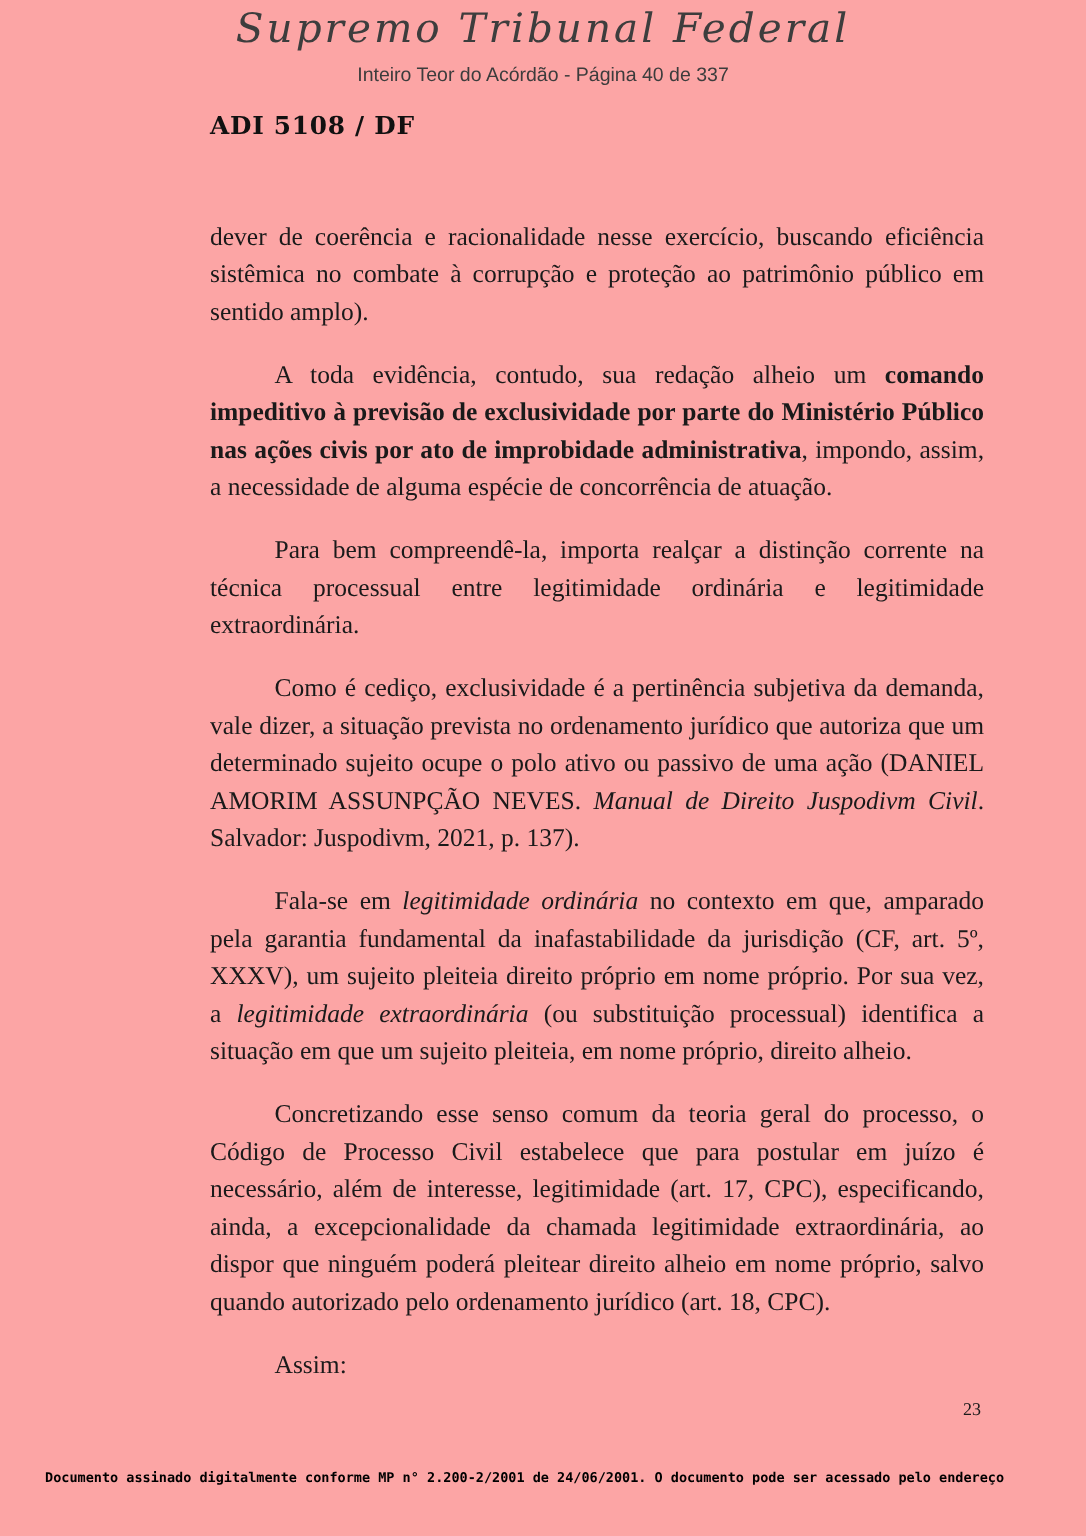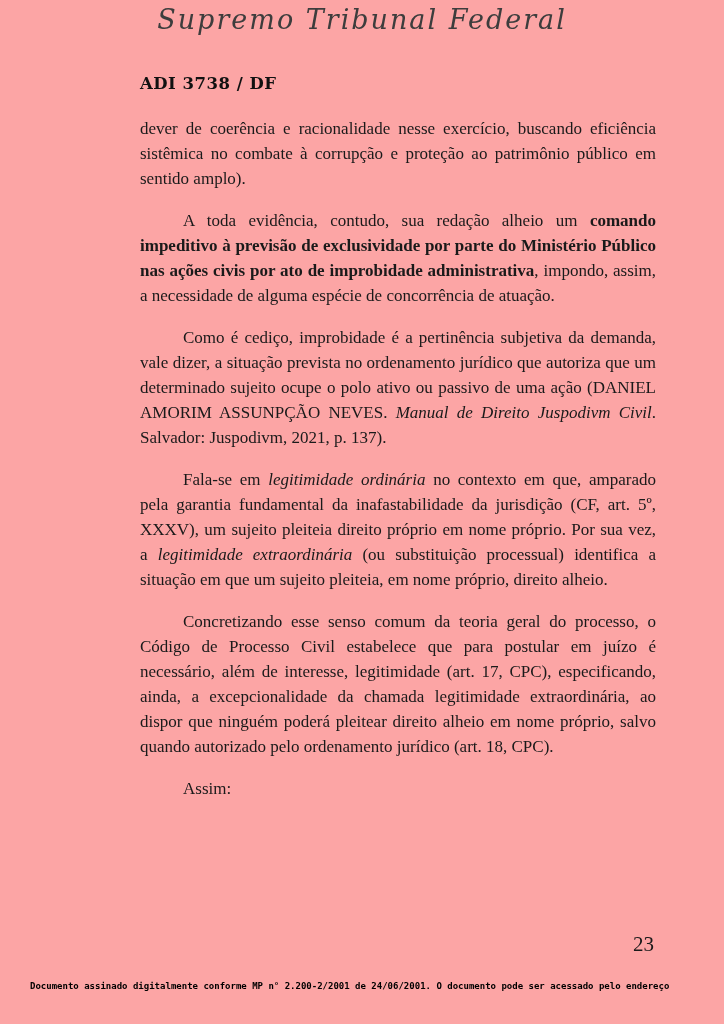--- a/index.html
+++ b/index.html
@@ -62,30 +62,31 @@
     font-size: 17px;
     line-height: 25px;
     text-align: justify;
   }
   .body-text p {
     margin: 0 0 17px 0;
     text-indent: 43px;
   }
   .body-text p.no-indent {
     text-indent: 0;
+    margin-top: 29px;
   }
   .run-bold   { font-weight: bold; }
   .run-italic { font-style: italic; }
 
   
   .page-number {
     position: absolute;
     top: 932px;
     right: 70px;
-    font-size: 21px;
+    font-size: 12px;
     color: #1a1a1a;
   }
 
   
   .page-footer {
     position: absolute;
     top: 979px;
     left: 30px;
     width: 680px;
     font-family: "DejaVu Sans Mono", monospace;
@@ -96,32 +97,34 @@
     white-space: nowrap;
   }
 </style>
 </head>
 <body>
 
 <div class="page">
 
   <header class="page-header">
     <div class="script-title">Supremo Tribunal Federal</div>
+    <div class="subheader">Inteiro Teor do Acórdão - Página 40 de 337</div>
   </header>
 
-  <h1 class="case-title">ADI 3738 / DF</h1>
+  <h1 class="case-title">ADI 5108 / DF</h1>
 
   <main class="body-text">
 
     <p class="no-indent"><span>dever de coerência e racionalidade nesse exercício, buscando eficiência sistêmica no combate à corrupção e proteção ao patrimônio público em sentido amplo).</span></p>
 
     <p><span>A toda evidência, contudo, sua redação alheio um </span><span class="run-bold">comando impeditivo à previsão de exclusividade por parte do Ministério Público nas ações civis por ato de improbidade administrativa</span><span>, impondo, assim, a necessidade de alguma espécie de concorrência de atuação.</span></p>
 
+    <p><span>Para bem compreendê-la, importa realçar a distinção corrente na técnica processual entre legitimidade ordinária e legitimidade extraordinária.</span></p>
 
-    <p><span>Como é cediço, improbidade é a pertinência subjetiva da demanda, vale dizer, a situação prevista no ordenamento jurídico que autoriza que um determinado sujeito ocupe o polo ativo ou passivo de uma ação (DANIEL AMORIM ASSUNPÇÃO NEVES. </span><span class="run-italic">Manual de Direito Juspodivm Civil</span><span>. Salvador: Juspodivm, 2021, p. 137).</span></p>
+    <p><span>Como é cediço, exclusividade é a pertinência subjetiva da demanda, vale dizer, a situação prevista no ordenamento jurídico que autoriza que um determinado sujeito ocupe o polo ativo ou passivo de uma ação (DANIEL AMORIM ASSUNPÇÃO NEVES. </span><span class="run-italic">Manual de Direito Juspodivm Civil</span><span>. Salvador: Juspodivm, 2021, p. 137).</span></p>
 
     <p><span>Fala-se em </span><span class="run-italic">legitimidade ordinária</span><span> no contexto em que, amparado pela garantia fundamental da inafastabilidade da jurisdição (CF, art. 5º, XXXV), um sujeito pleiteia direito próprio em nome próprio. Por sua vez, a </span><span class="run-italic">legitimidade extraordinária</span><span> (ou substituição processual) identifica a situação em que um sujeito pleiteia, em nome próprio, direito alheio.</span></p>
 
     <p><span>Concretizando esse senso comum da teoria geral do processo, o Código de Processo Civil estabelece que para postular em juízo é necessário, além de interesse, legitimidade (art. 17, CPC), especificando, ainda, a excepcionalidade da chamada legitimidade extraordinária, ao dispor que ninguém poderá pleitear direito alheio em nome próprio, salvo quando autorizado pelo ordenamento jurídico (art. 18, CPC).</span></p>
 
     <p><span>Assim:</span></p>
 
   </main>
 
   <div class="page-number">23</div>

